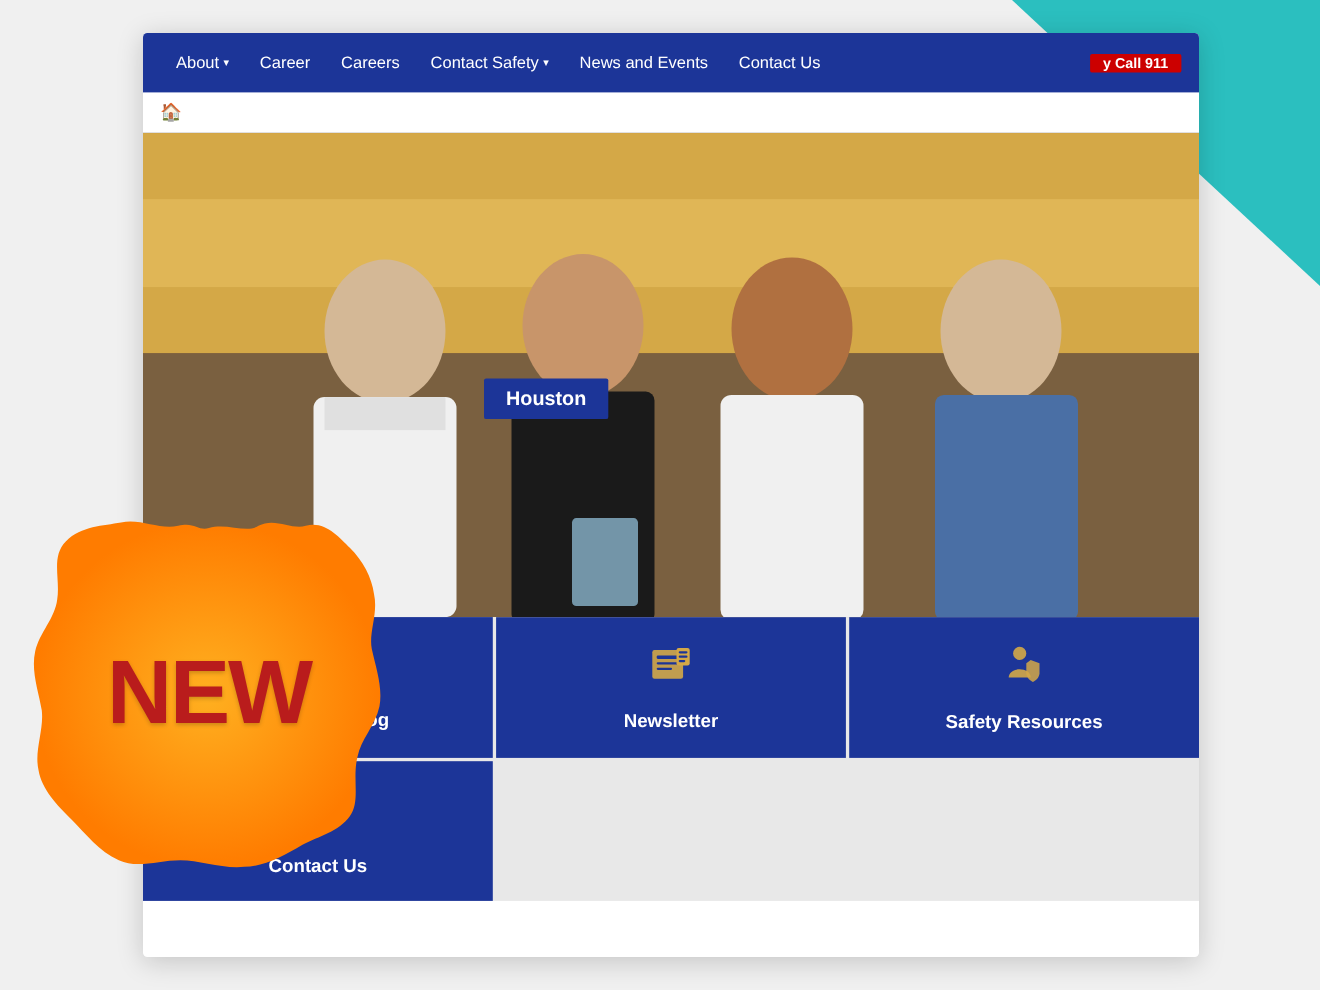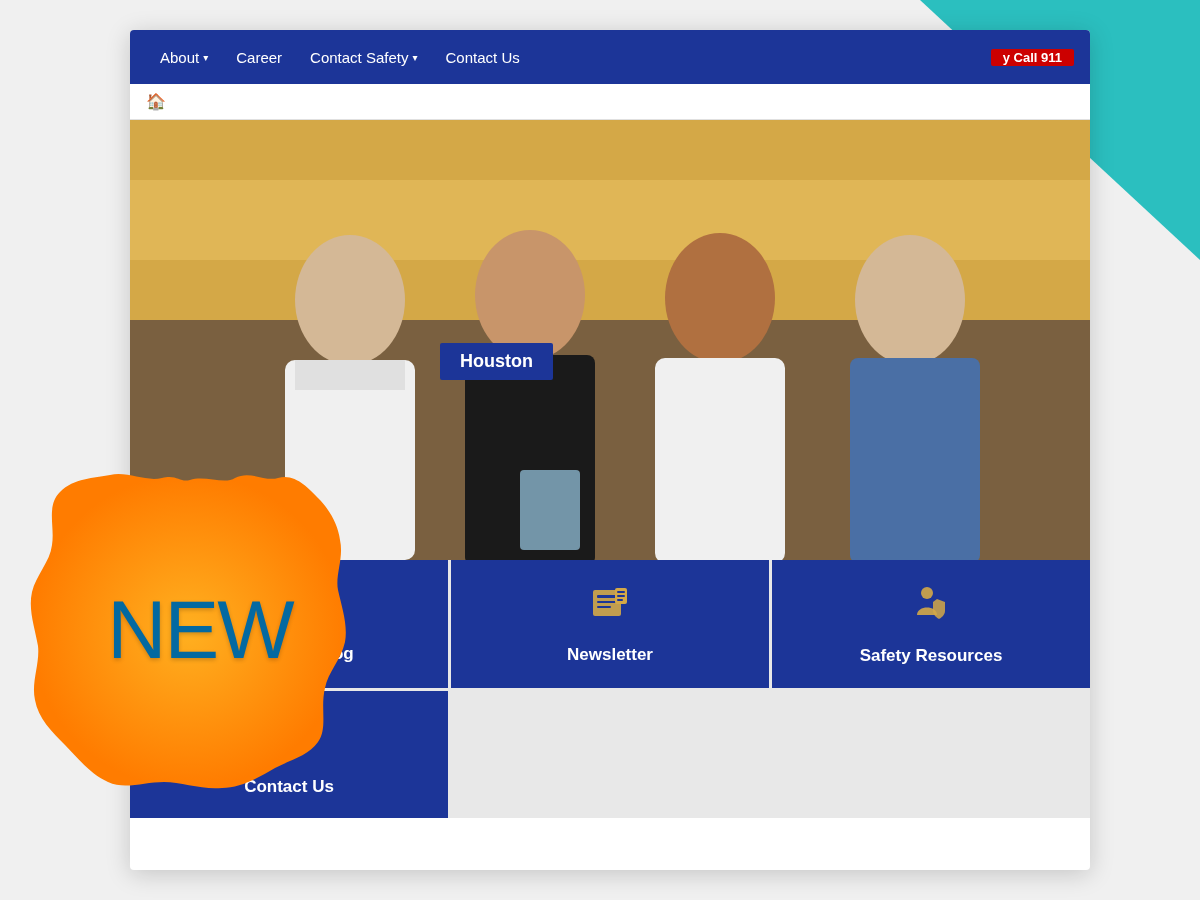--- a/index.html
+++ b/index.html
@@ -189,26 +189,25 @@
       width: 100%;
       height: 100%;
     }
 
     .new-text {
       position: absolute;
       top: 50%;
       left: 50%;
       transform: translate(-50%, -50%);
       font-size: 82px;
-      font-weight: 400;
-      color: #0369a1;
+      font-weight: 700;
+      color: #b91c1c;
       font-family: Arial Black, Arial, sans-serif;
       text-shadow: 0 2px 4px rgba(0,0,0,0.2);
       letter-spacing: -2px;
-      margin-left: 10px;
     }
 
     
     .quick-link-cell.crime-log {
       position: relative;
     }
   </style>
 </head>
 <body>
 
@@ -219,22 +218,28 @@
   <nav class="navbar">
     <div class="nav-items">
       <div class="nav-item">
         <span>About</span>
         <span class="chevron">▾</span>
       </div>
       <div class="nav-item">
         <span>Career</span>
       </div>
       <div class="nav-item">
+        <span>Careers</span>
+      </div>
+      <div class="nav-item">
         <span>Contact Safety</span>
         <span class="chevron">▾</span>
+      </div>
+      <div class="nav-item">
+        <span>News and Events</span>
       </div>
       <div class="nav-item">
         <span>Contact Us</span>
       </div>
     </div>
     <div class="emergency-badge">
       <span>y Call 911</span>
     </div>
   </nav>
 

